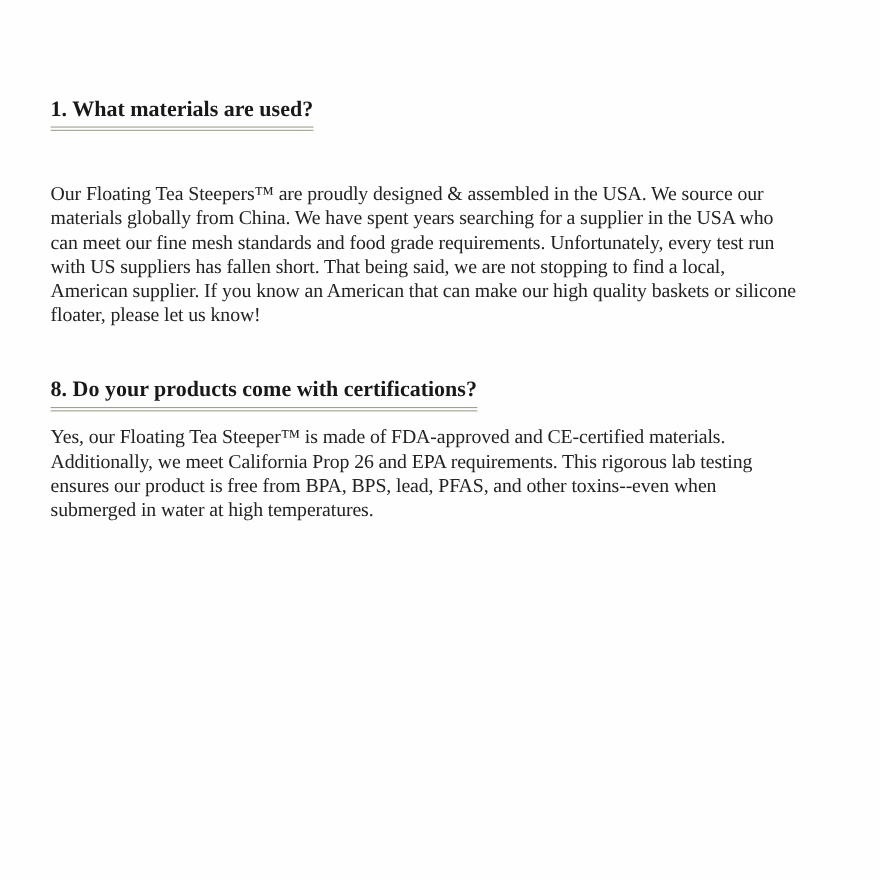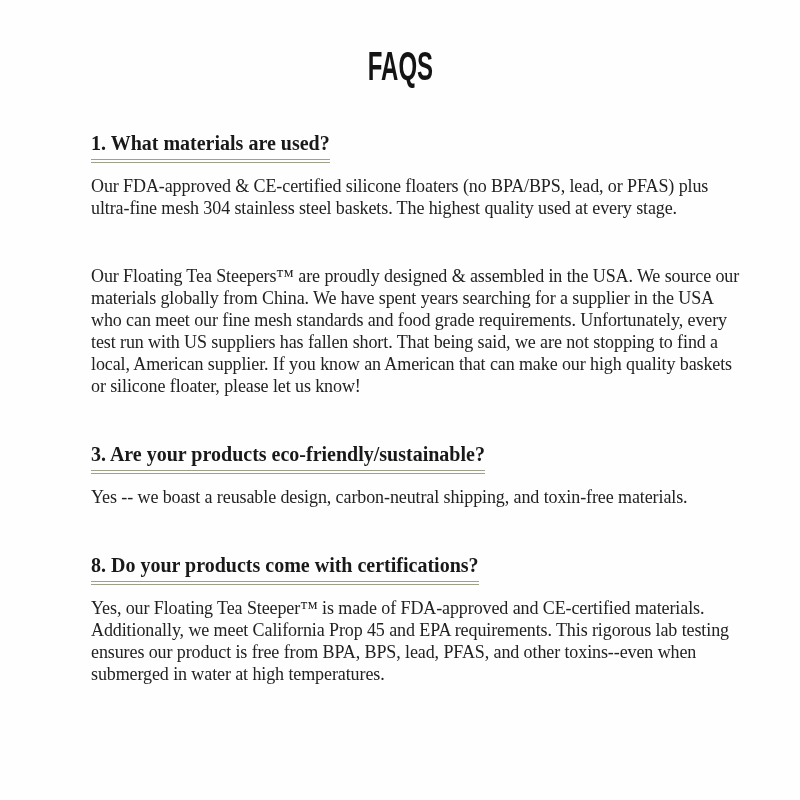--- a/index.html
+++ b/index.html
@@ -31,21 +31,21 @@
     font-family: "Liberation Sans", sans-serif;
     font-weight: 700;
     font-size: 40px;
     letter-spacing: 0px;
     color: #141414;
     transform: scaleX(0.60);
     transform-origin: center center;
   }
 
   .faq-list {
-    margin-left: 91px;
+    margin-left: 46px;
     margin-right: 60px;
     margin-top: 44px;
     max-width: 678px;
   }
 
   .faq-section + .faq-section {
     margin-top: 46px;
   }
 
   .faq-question {
@@ -65,40 +65,32 @@
     line-height: 22px;
     color: #222222;
     letter-spacing: -0.1px;
   }
 </style>
 </head>
 <body>
 
 <div class="page">
 
-  <div class="title-wrap">
-    <span class="page-title">FAQS</span>
-  </div>
 
   <div class="faq-list">
 
     <div class="faq-section">
       <h2 class="faq-question">1. What materials are used?</h2>
-      <p class="faq-answer">Our FDA-approved &amp; CE-certified silicone floaters (no BPA/BPS, lead, or PFAS) plus ultra-fine mesh 304 stainless steel baskets. The highest quality used at every stage.</p>
     </div>
 
     <div class="faq-section">
       <p class="faq-answer">Our Floating Tea Steepers™ are proudly designed &amp; assembled in the USA. We source our materials globally from China. We have spent years searching for a supplier in the USA who can meet our fine mesh standards and food grade requirements. Unfortunately, every test run with US suppliers has fallen short. That being said, we are not stopping to find a local, American supplier. If you know an American that can make our high quality baskets or silicone floater, please let us know!</p>
     </div>
 
-    <div class="faq-section">
-      <h2 class="faq-question">3. Are your products eco-friendly/sustainable?</h2>
-      <p class="faq-answer">Yes -- we boast a reusable design, carbon-neutral shipping, and toxin-free materials.</p>
-    </div>
 
     <div class="faq-section">
       <h2 class="faq-question">8. Do your products come with certifications?</h2>
-      <p class="faq-answer">Yes, our Floating Tea Steeper™ is made of FDA-approved and CE-certified materials. Additionally, we meet California Prop 45 and EPA requirements. This rigorous lab testing ensures our product is free from BPA, BPS, lead, PFAS, and other toxins--even when submerged in water at high temperatures.</p>
+      <p class="faq-answer">Yes, our Floating Tea Steeper™ is made of FDA-approved and CE-certified materials. Additionally, we meet California Prop 26 and EPA requirements. This rigorous lab testing ensures our product is free from BPA, BPS, lead, PFAS, and other toxins--even when submerged in water at high temperatures.</p>
     </div>
 
   </div>
 
 </div>
 
 </body></html>

